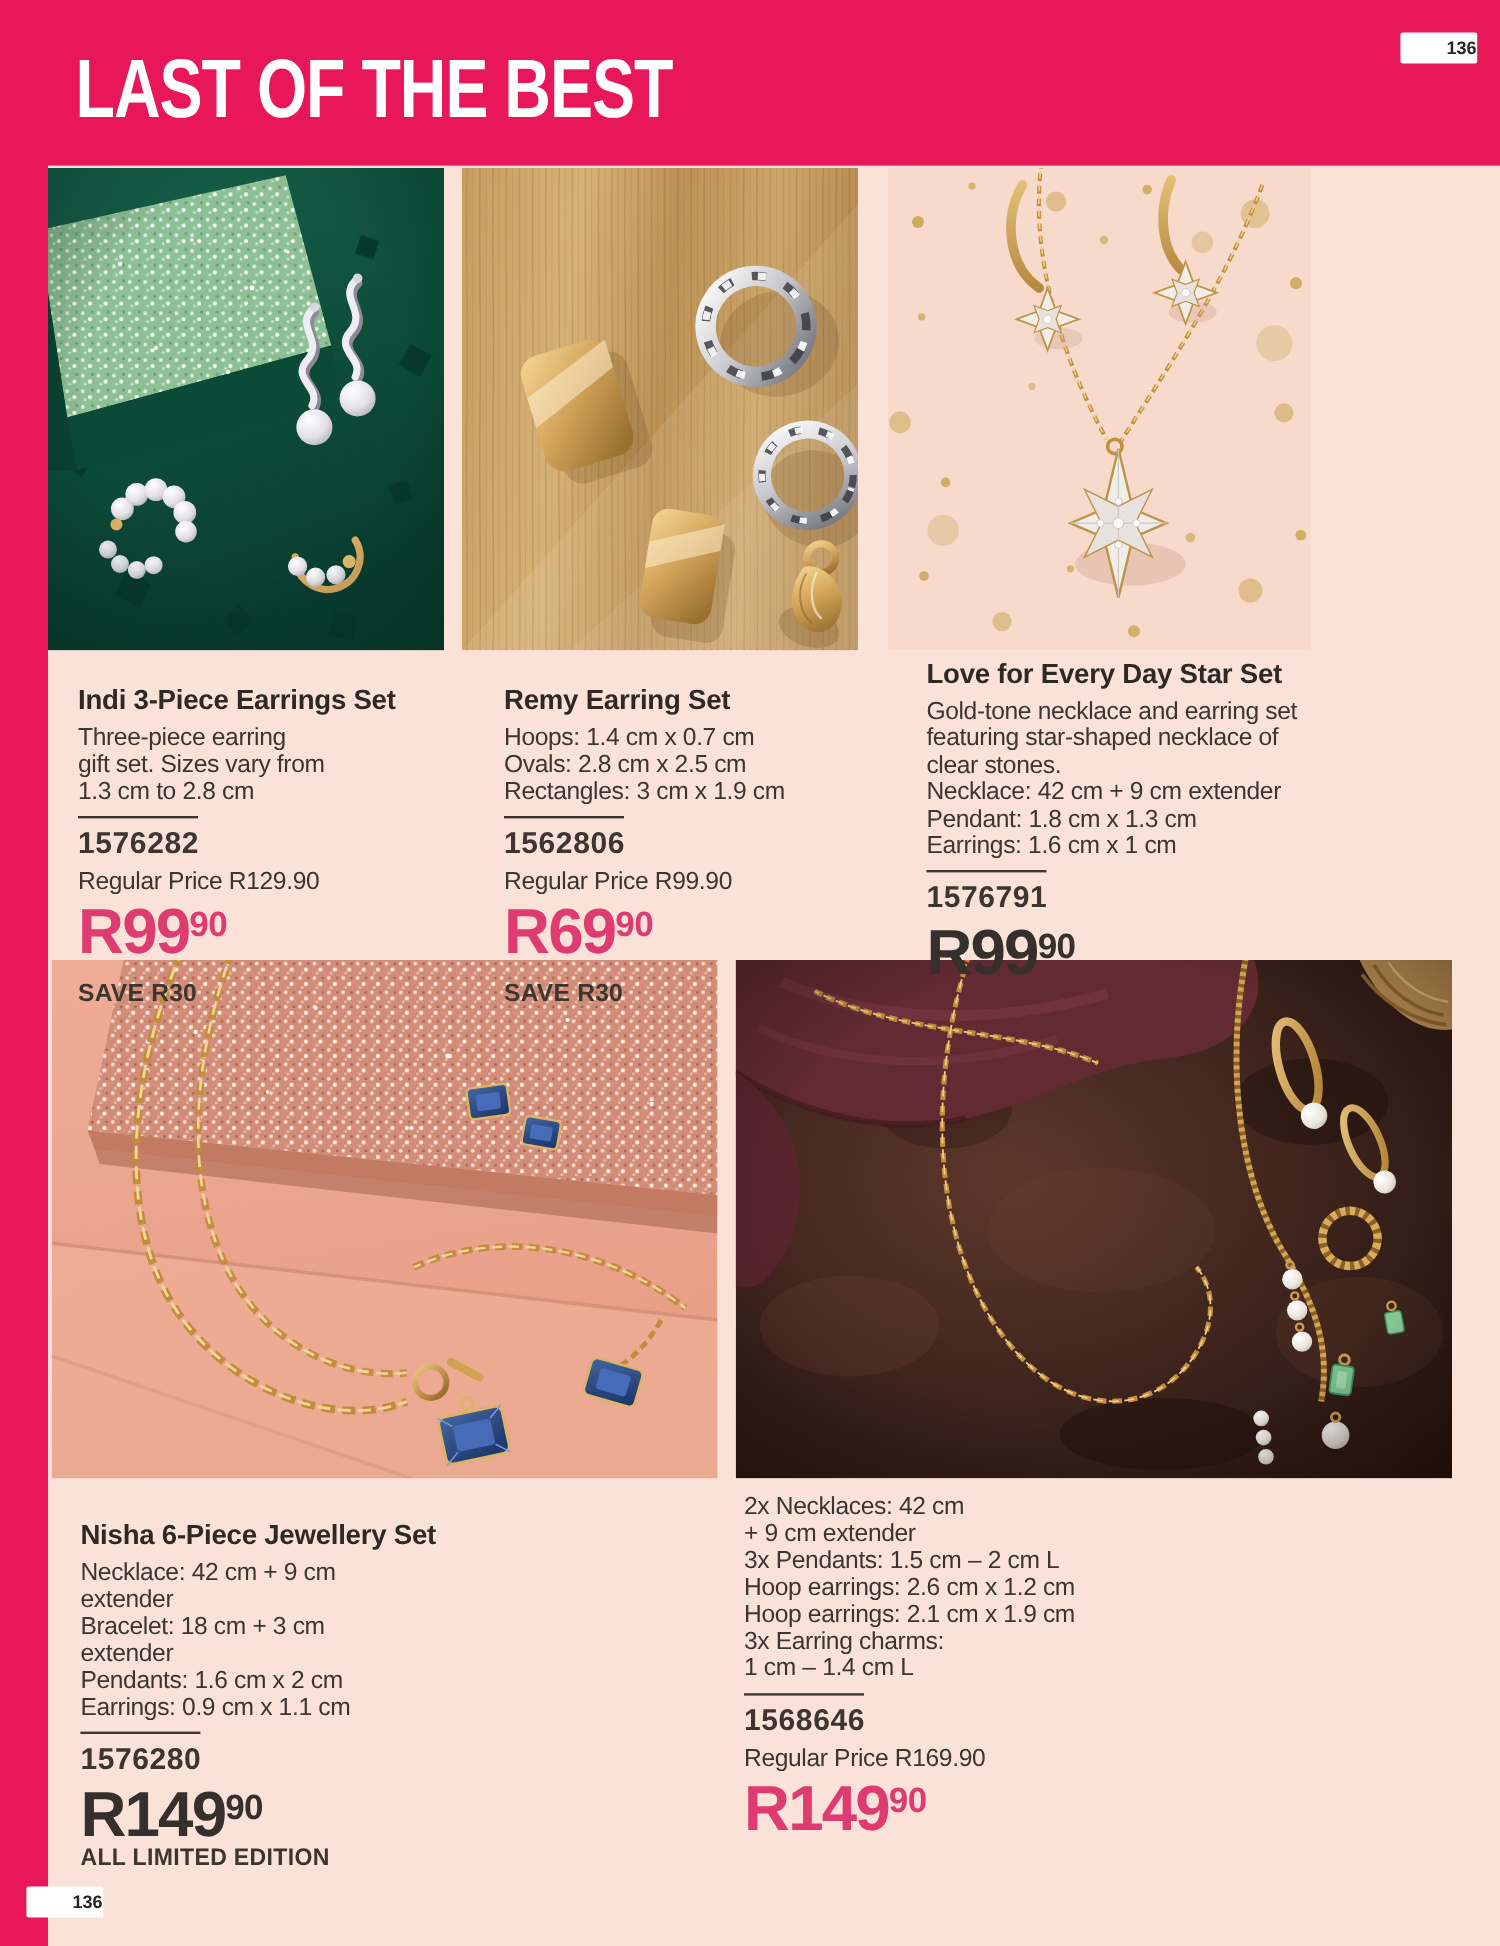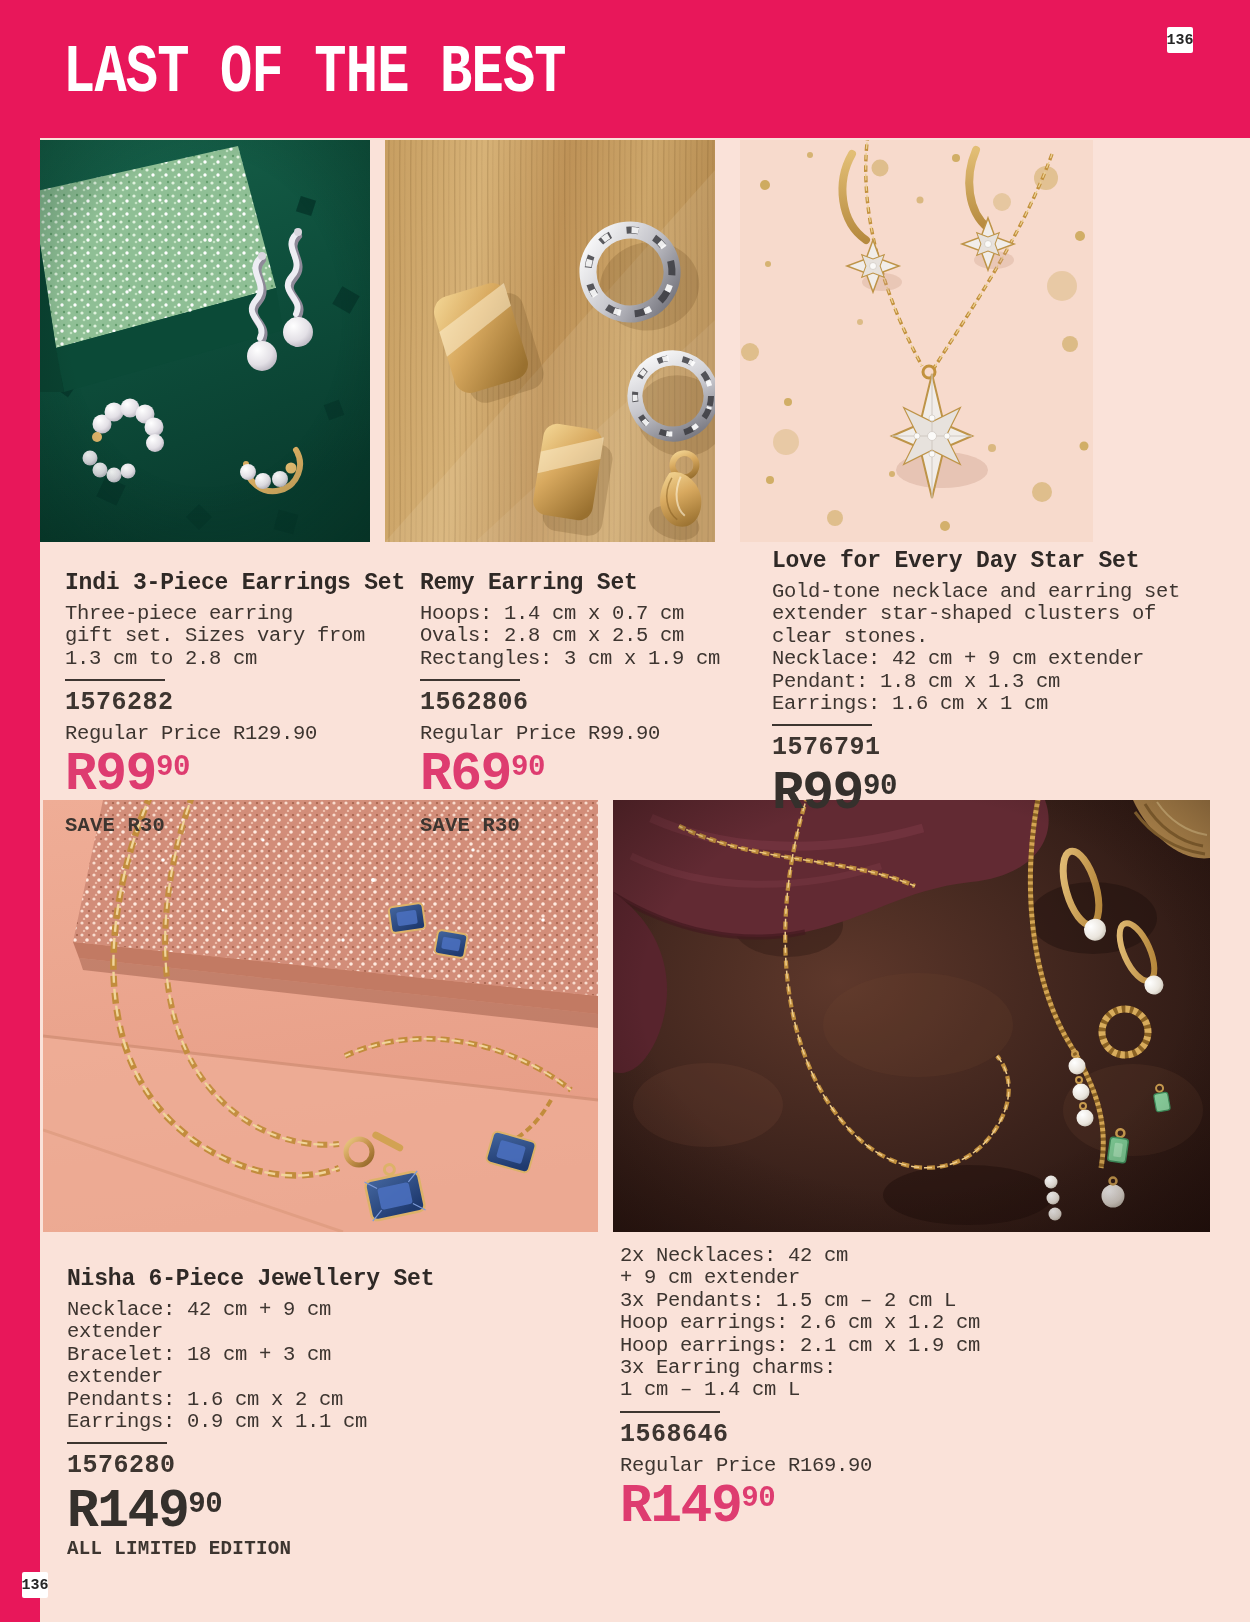--- a/index.html
+++ b/index.html
@@ -1,23 +1,23 @@
 <!DOCTYPE html>
 <html><head>
 <meta charset="utf-8">
 <style>
   html,body{margin:0;padding:0;background:#777;}
   .page{position:relative;width:1250px;height:1622px;background:#E8175A;overflow:hidden;
-        font-family:Liberation Mono, monospace;}
+        font-family:Liberation Sans, sans-serif;}
   .content-bg{position:absolute;left:40px;top:138px;width:1210px;height:1484px;background:#FAE2D9;}
   .header-title{position:absolute;left:63px;top:34px;margin:0;color:#FFFFFF;font-size:64px;
         font-weight:700;letter-spacing:-1px;transform:scale(0.84,1.08);transform-origin:left top;
         white-space:nowrap;}
   .badge{position:absolute;width:26px;height:26px;background:#FFFFFF;color:#262626;font-size:15px;
-        font-weight:700;display:flex;align-items:center;justify-content:center;border-radius:2px;}
+        font-weight:700;display:flex;align-items:center;justify-content:center;border-radius:2px;padding-left:38px;}
   .badge-top{left:1167px;top:27px;}
   .badge-bottom{left:22px;top:1572px;}
   .pimg{position:absolute;overflow:hidden;}
   .pimg svg{display:block;}
   .pblock{position:absolute;color:#3D3530;}
   .ptitle{margin:0 0 7px 0;font-size:23px;font-weight:700;color:#2F2926;white-space:nowrap;letter-spacing:-0.2px;}
   .pline{margin:0;font-size:20.5px;line-height:22.4px;letter-spacing:-0.3px;white-space:nowrap;}
   .rule{width:100px;border-top:2px solid #3D3530;margin:9px 0 7px 0;}
   .pcode{font-size:25px;font-weight:700;letter-spacing:0.5px;margin:0 0 5px 0;}
   .preg{font-size:20.5px;letter-spacing:-0.3px;margin:0 0 3px 0;white-space:nowrap;}
@@ -428,21 +428,21 @@
     <div class="rule"></div>
     <div class="pcode">1562806</div>
     <div class="preg">Regular Price R99.90</div>
     <div class="pprice pprice--pink"><span>R69</span><sup>90</sup></div>
     <div class="psave">SAVE R30</div>
   </section>
 
   <section class="pblock" style="left:772px;top:548px;width:340px">
     <h3 class="ptitle">Love for Every Day Star Set</h3>
     <p class="pline">Gold-tone necklace and earring set</p>
-    <p class="pline">extender star-shaped clusters of</p>
+    <p class="pline">featuring star-shaped necklace of</p>
     <p class="pline">clear stones.</p>
     <p class="pline">Necklace: 42 cm + 9 cm extender</p>
     <p class="pline">Pendant: 1.8 cm x 1.3 cm</p>
     <p class="pline">Earrings: 1.6 cm x 1 cm</p>
     <div class="rule"></div>
     <div class="pcode">1576791</div>
     <div class="pprice pprice--dark"><span>R99</span><sup>90</sup></div>
   </section>
 
   <section class="pblock" style="left:67px;top:1266px;width:340px">

